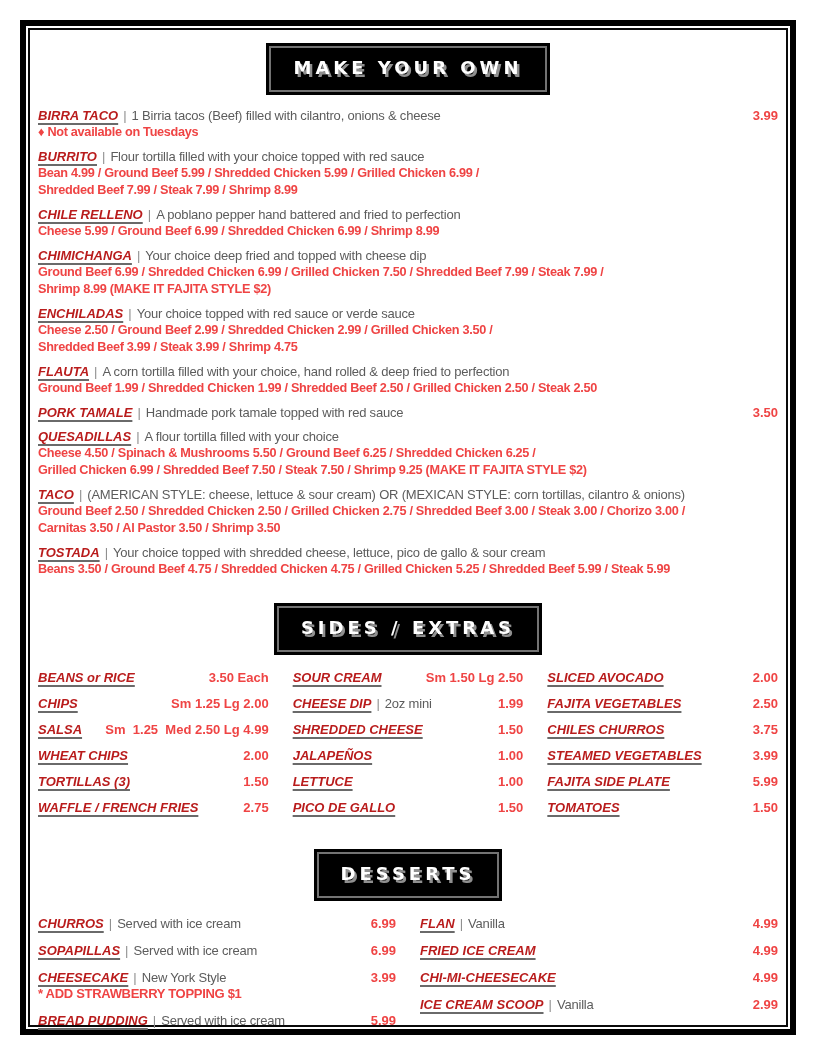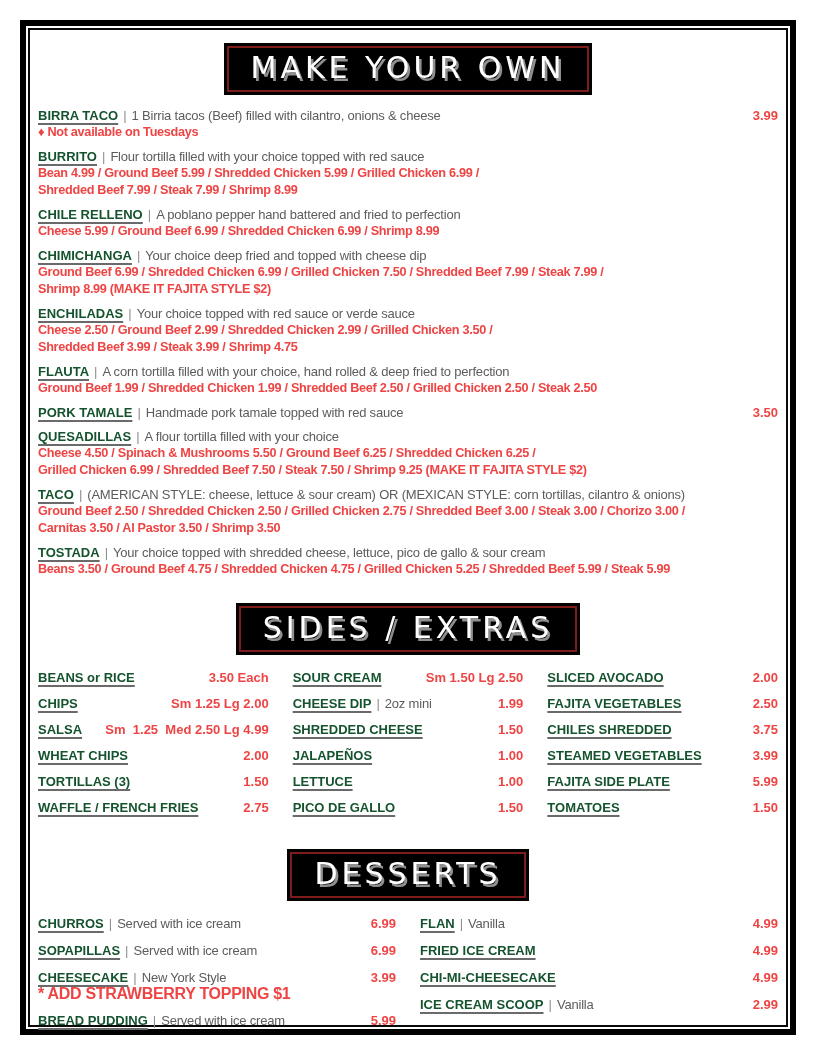--- a/index.html
+++ b/index.html
@@ -13,46 +13,46 @@
   }
   .frame-inner{
     position:absolute;left:2px;top:2px;right:2px;bottom:2px;
     border:2px solid #0a0a0a;padding:0 8px;box-sizing:border-box;
   }
   
   .hdr{display:table;margin:13px auto 9px;background:#000000;padding:3px;}
   .hdr.tight{margin-top:25px;}
   .hdr.tight2{margin-top:22px;}
   .hdr-in{
-    border:2px solid #7f1d1d;padding:5px 22px 7px;
-    font-family:"DejaVu Sans",sans-serif;font-weight:normal;
-    font-size:30px;line-height:30px;letter-spacing:4px;color:#ffffff;
+    border:2px solid #737373;padding:5px 22px 7px;
+    font-family:"DejaVu Sans",sans-serif;font-weight:bold;
+    font-size:18px;line-height:30px;letter-spacing:4px;color:#ffffff;
     text-shadow:2.5px 2.5px 0 #8f8f8f;white-space:nowrap;
   }
   
   .items{font-size:13px;line-height:17px;margin-top:12px;}
   .items .mi{margin-bottom:7px;}
   .l1{display:flex;align-items:baseline;}
   .lft{flex:1 1 auto;min-width:0;}
   .nm{
-    font-weight:bold;color:#14532d;text-decoration:underline;
+    font-weight:bold;color:#b91c1c;text-decoration:underline;
     text-decoration-thickness:1.5px;text-underline-offset:2.5px;
-    text-decoration-color:#6a6a6a;white-space:nowrap;
+    text-decoration-color:#6a6a6a;white-space:nowrap;font-style:italic;
   }
   .sep{color:#8d8d8d;font-weight:400;padding:0 5px;}
   .ds{color:#5c5c5c;letter-spacing:-0.2px;}
   .pr{font-weight:bold;margin-left:auto;padding-left:12px;white-space:pre;color:#ef4444;}
   .opt,.note{font-weight:bold;color:#ef4444;letter-spacing:-0.3px;font-size:12.7px;}
   
   .grid{display:grid;column-gap:48px;font-size:13px;line-height:14px;margin-top:16px;gap:24px;}
   .grid3{grid-template-columns:1fr 1fr 1fr;}
   .grid2{grid-template-columns:1fr 1fr;}
   .grid .mi{margin-bottom:12px;}
   .grid2 .mi{margin-bottom:13px;}
-  .grid .note{margin-top:2px;font-size:16px;}
+  .grid .note{margin-top:2px;font-size:13px;}
 </style>
 </head>
 <body>
 
 <div class="page">
   <div class="frame-outer">
     <div class="frame-inner">
 
       <section>
         <div class="hdr">
@@ -217,21 +217,21 @@
                 </div>
               </div>
               <div class="mi">
                 <div class="l1">
                   <span class="lft"><span class="nm">FAJITA VEGETABLES</span></span>
                   <span class="pr">2.50</span>
                 </div>
               </div>
               <div class="mi">
                 <div class="l1">
-                  <span class="lft"><span class="nm">CHILES SHREDDED</span></span>
+                  <span class="lft"><span class="nm">CHILES CHURROS</span></span>
                   <span class="pr">3.75</span>
                 </div>
               </div>
               <div class="mi">
                 <div class="l1">
                   <span class="lft"><span class="nm">STEAMED VEGETABLES</span></span>
                   <span class="pr">3.99</span>
                 </div>
               </div>
               <div class="mi">

